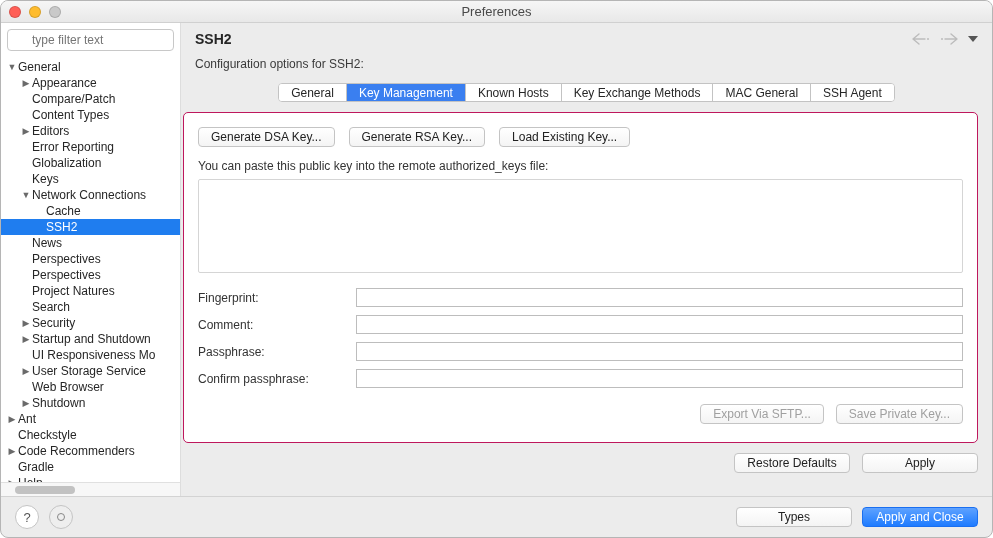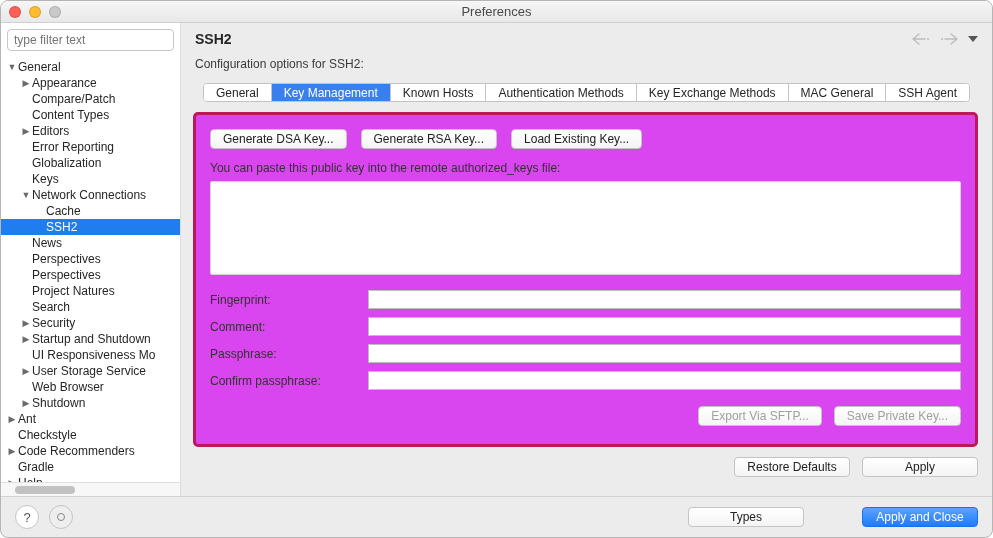--- a/index.html
+++ b/index.html
@@ -8,46 +8,46 @@
   .titlebar { height: 22px; background: linear-gradient(#f6f6f6, #e8e8e8); border-bottom: 1px solid #d0d0d0; display: flex; align-items: center; position: relative; }
   .traffic { position: absolute; left: 8px; top: 5px; display: flex; gap: 8px; }
   .tbtn { width: 12px; height: 12px; border-radius: 50%; border: 0.5px solid rgba(0,0,0,0.15); }
   .tbtn.close { background: #ff5f57; }
   .tbtn.min   { background: #febc2e; }
   .tbtn.max   { background: #c9c9c9; }
   .title { flex: 1; text-align: center; font-size: 13px; color: #4a4a4a; }
   .body { flex: 1; display: flex; min-height: 0; }
   .sidebar { width: 180px; background: #fff; border-right: 1px solid #ddd; display: flex; flex-direction: column; }
   .filter { padding: 6px; }
-  .filter input { width: 100%; height: 22px; border: 1px solid #c8c8c8; border-radius: 4px; padding: 2px 6px; font-size: 12px; color: #888; background: #fff; }
+  .filter input { width: 100%; height: 22px; border: 1px solid #c8c8c8; border-radius: 4px; padding: 2px 24px; font-size: 12px; color: #888; background: #fff; }
   .tree { flex: 1; overflow: hidden; padding-top: 2px; }
   .node { display: flex; align-items: center; height: 16px; padding-right: 4px; white-space: nowrap; cursor: default; }
   .node .arrow { display: inline-block; width: 10px; text-align: center; color: #6a6a6a; font-size: 9px; margin-right: 1px; }
   .node.selected { background: #1f7def; color: #fff; }
   .depth0 { padding-left: 6px; }
   .depth1 { padding-left: 20px; }
   .depth2 { padding-left: 34px; }
   .hscroll { height: 14px; background: #f7f7f7; border-top: 1px solid #e0e0e0; position: relative; }
   .hscroll .thumb { position: absolute; left: 14px; top: 3px; width: 60px; height: 8px; background: #c2c2c2; border-radius: 4px; }
   .main { flex: 1; background: #ececec; display: flex; flex-direction: column; min-width: 0; }
   .main-header { display: flex; align-items: center; padding: 8px 14px 0 14px; }
   .main-header h1 { font-size: 14px; font-weight: 700; margin: 0; flex: 1; }
   .navicons { display: flex; align-items: center; gap: 10px; color: #9a9a9a; }
   .navicons svg { display: block; }
   .desc { padding: 10px 14px 4px 14px; font-size: 12px; color: #3a3a3a; }
   .tabstrip { margin: 8px 14px 0 14px; display: flex; justify-content: center; }
   .tabgroup { display: flex; border: 1px solid #c3c3c3; border-radius: 4px; overflow: hidden; background: #fcfcfc; height: 19px; }
   .tab { padding: 0 12px; display: flex; align-items: center; font-size: 12px; border-right: 1px solid #c3c3c3; background: #fff; cursor: default; }
   .tab:last-child { border-right: none; }
   .tab.active { background: #3a7ff0; color: #fff; }
-  .panel { margin: 10px 14px 8px 12px; padding: 14px 14px 18px 14px; background: #d946ef; border: 3px solid #be185d; border-radius: 5px; }
+  .panel { margin: 10px 14px 8px 2px; padding: 14px 14px 18px 14px; background: #ffffff; border: 1px solid #be185d; border-radius: 5px; }
   .btnrow { display: flex; gap: 14px; margin-bottom: 12px; }
   button.mac { height: 20px; padding: 0 12px; font-size: 12px; border: 1px solid #c4c4c4; border-radius: 4px; background: linear-gradient(#ffffff,#f4f4f4); color: #222; cursor: default; }
   button.mac:disabled { color: #a0a0a0; }
-  button.mac.primary { background: linear-gradient(#5ea2ff,#1e7bff); border-color: #1a6ff0; color: #fff; margin-left: 48px; }
+  button.mac.primary { background: linear-gradient(#5ea2ff,#1e7bff); border-color: #1a6ff0; color: #fff; }
   .hint { font-size: 12px; color: #333; margin-bottom: 6px; }
   textarea.pubkey { width: 100%; height: 94px; resize: none; border: 1px solid #d5d5d5; border-radius: 2px; background: #fff; font-size: 12px; padding: 4px; }
   .form { margin-top: 12px; display: grid; grid-template-columns: 150px 1fr; row-gap: 8px; column-gap: 8px; align-items: center; }
   .form label { font-size: 12px; color: #333; }
   .form input[type=text], .form input[type=password] { height: 19px; border: 1px solid #bdbdbd; border-radius: 0; background: #fff; padding: 0 4px; font-size: 12px; width: 100%; }
   .panel-actions { display: flex; justify-content: flex-end; gap: 12px; margin-top: 16px; }
   .page-actions { display: flex; justify-content: flex-end; gap: 12px; padding: 0 14px 0 14px; margin-top: 2px; }
   .footer { border-top: 1px solid #d3d3d3; padding: 8px 14px; display: flex; align-items: center; gap: 10px; }
   .footer .spacer { flex: 1; }
   .iconbtn { width: 24px; height: 24px; border: 1px solid #c4c4c4; border-radius: 50%; background: #fff; display: flex; align-items: center; justify-content: center; color: #555; font-size: 13px; }
@@ -209,21 +209,20 @@
             </span>
         </div>
       </div>
       <div class="desc">Configuration options for SSH2:</div>
 
       <div class="tabstrip">
         <div class="tabgroup" id="tabs">
             <div class="tab">General</div>
             <div class="tab active">Key Management</div>
             <div class="tab">Known Hosts</div>
-            <div class="tab">Authentication Methods</div>
             <div class="tab">Key Exchange Methods</div>
             <div class="tab">MAC General</div>
             <div class="tab">SSH Agent</div>
           </div>
       </div>
 
       <div class="panel">
         <div class="btnrow">
           <button class="mac">Generate DSA Key...</button>
           <button class="mac">Generate RSA Key...</button>

